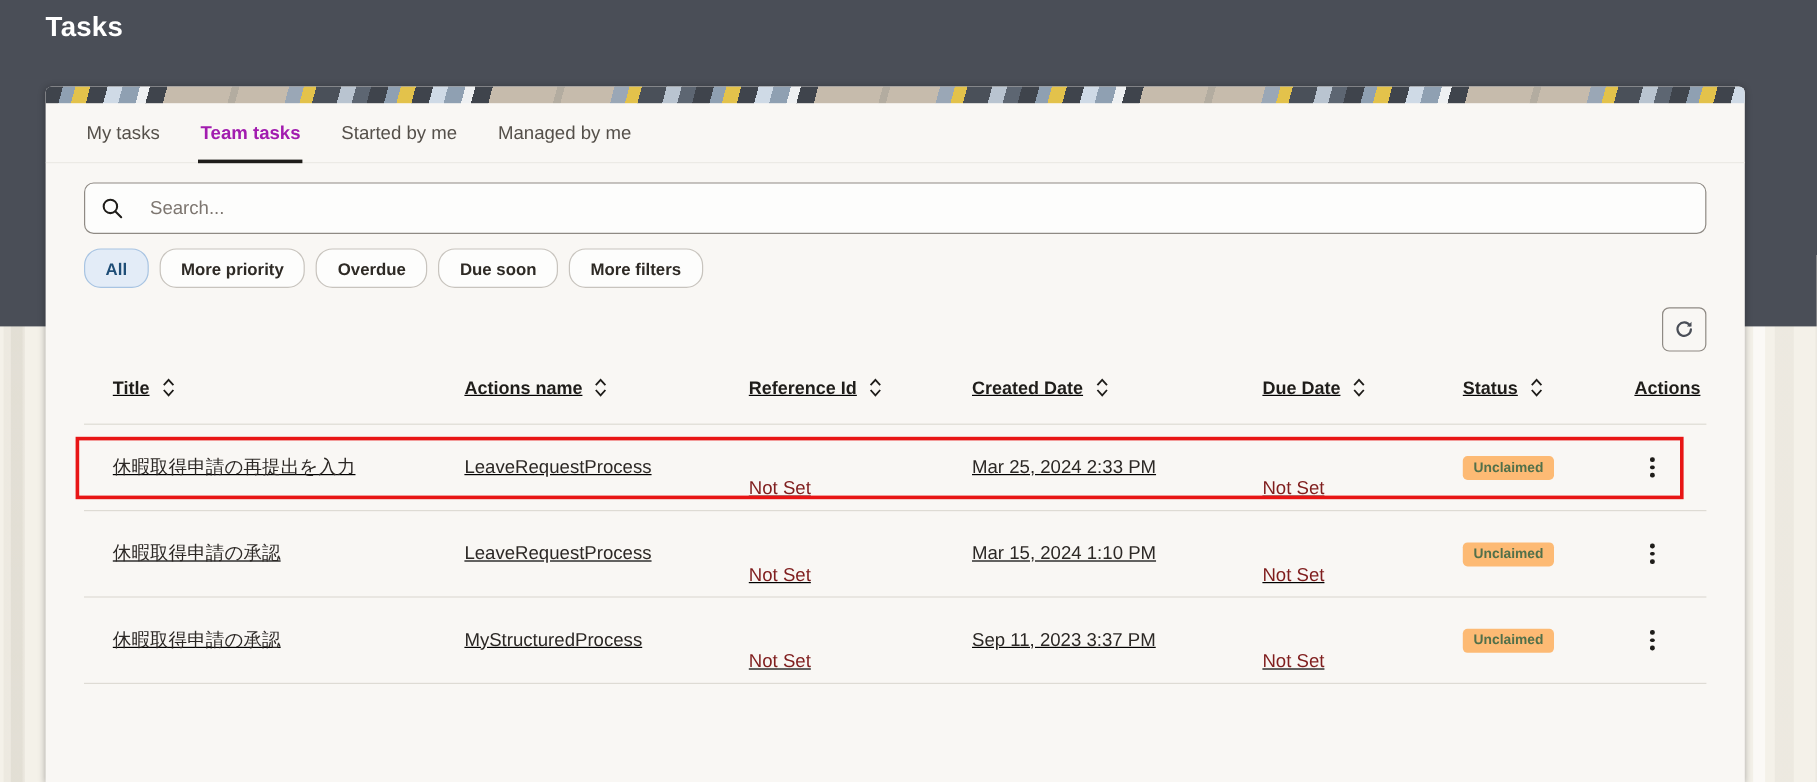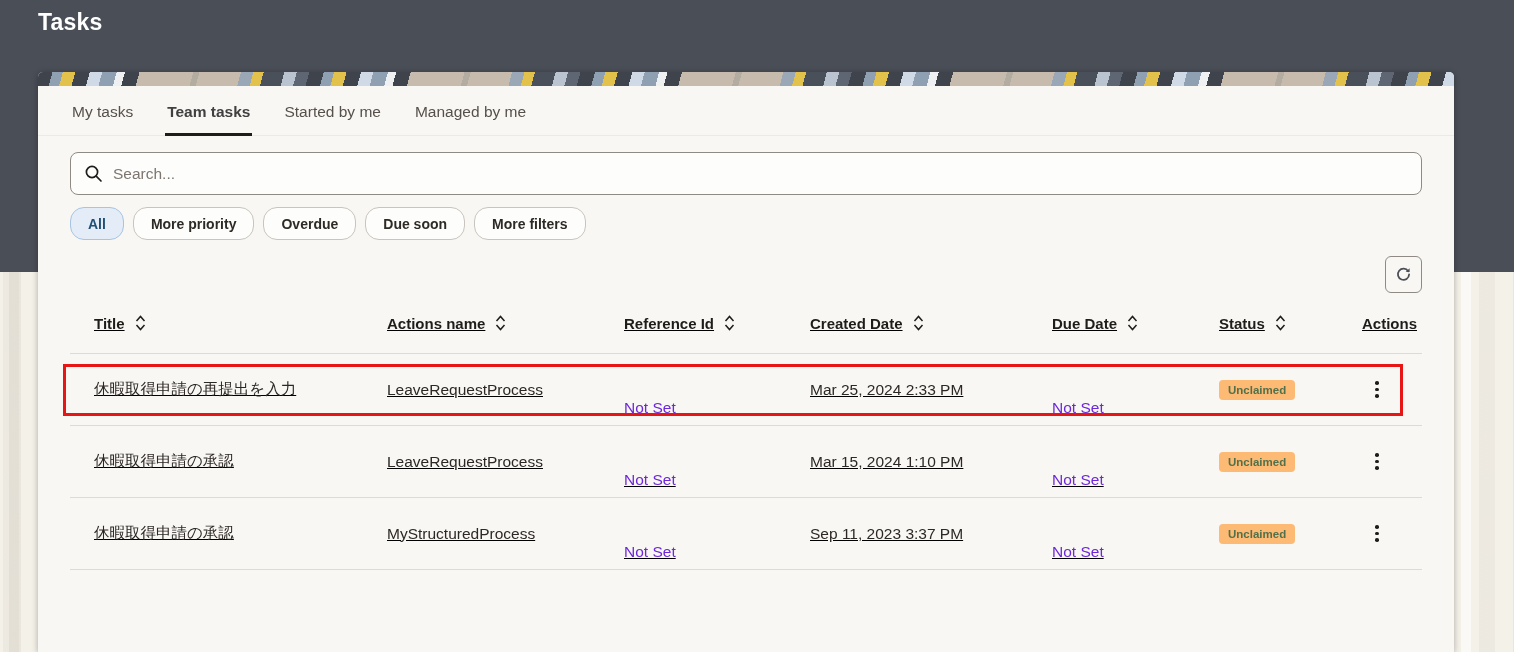--- a/index.html
+++ b/index.html
@@ -33,26 +33,26 @@
         #c6bbac 98px 150px, #b3aca0 150px 156px, #c6bbac 156px 196px,
         #9aa7b6 196px 208px, #e3c24b 208px 218px, #4a5059 218px 238px,
         #b9c4d0 238px 250px, #5d6672 250px 262px);
   }
 
   .tabs { display:flex; gap:30px; padding:0 32px; border-bottom:1px solid #eceae5; }
   .tab {
     padding:17px 2px 12px; font-size:15.5px; color:#55504a; cursor:pointer;
     border-bottom:3px solid transparent; margin-bottom:-1px;
   }
-  .tab.active { color:#404040; font-weight:700; border-bottom-color:#1f1d1a; }
+  .tab.active { color:#a21caf; font-weight:700; border-bottom-color:#1f1d1a; }
 
   .search-row {
     margin:16px 32px 0; height:43px; background:#fdfdfc;
     border:1px solid #8f8a84; border-radius:8px;
-    display:flex; align-items:center; padding:0 13px; gap:10px;
+    display:flex; align-items:center; padding:0 13px; gap:22px;
   }
   .search-input {
     flex:1; border:none; outline:none; background:transparent;
     font-family:"Liberation Sans","DejaVu Sans",sans-serif;
     font-size:15.5px; color:#2e2a25;
   }
   .search-input::placeholder { color:#7d7670; opacity:1; }
 
   .chips { margin:12px 32px 0; display:flex; gap:9px; }
   .chip {
@@ -76,21 +76,21 @@
     align-items:center;
   }
   .thead { height:61px; border-bottom:1px solid #dedbd4; }
   .th {
     padding-left:24px; font-size:15px; font-weight:700; color:#1f1d1a;
     display:flex; align-items:center; gap:10px; cursor:pointer;
   }
   .th.no-sort { cursor:default; }
   .trow { height:72px; border-bottom:1px solid #dedbd4; cursor:pointer; }
   .td { padding-left:24px; font-size:15.5px; color:#2c2825; }
-  .td.muted { color:#6d28d9;margin-top:37px; }
+  .td.muted { color:#7f1d1d;margin-top:37px; }
   .badge {
     display:inline-block; background:#fdba74; color:#52704a;
     font-size:11.5px; font-weight:700; padding:4px 9px; border-radius:4px;
   }
   .kebab {
     width:30px; height:30px; display:flex; flex-direction:column;
     align-items:center; justify-content:center; gap:3px; cursor:pointer;
     background:transparent; border:none;
   }
   .kebab i { width:3.5px; height:3.5px; border-radius:50%; background:#1f1d1a; display:block; }

